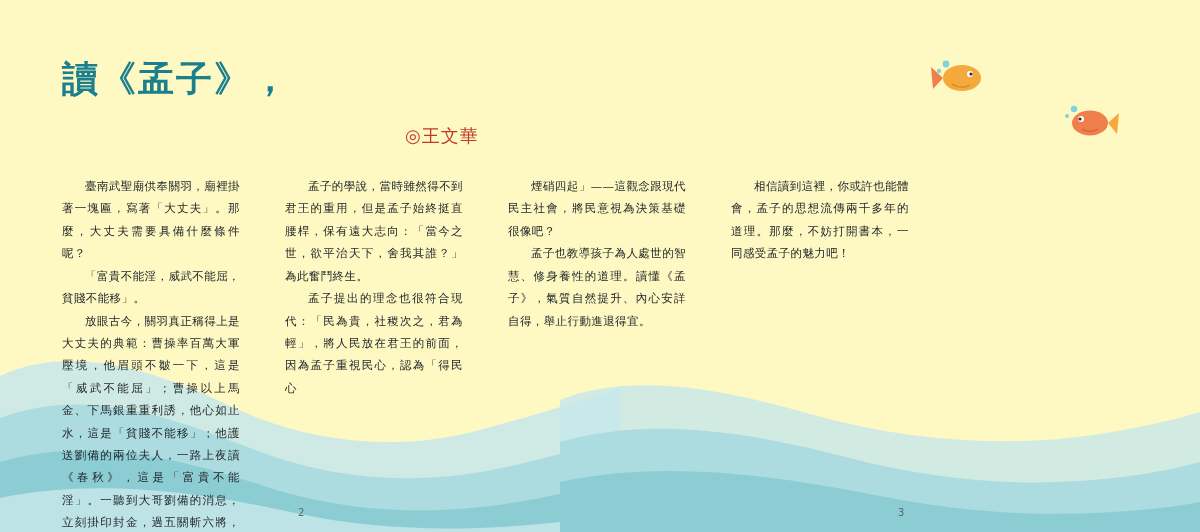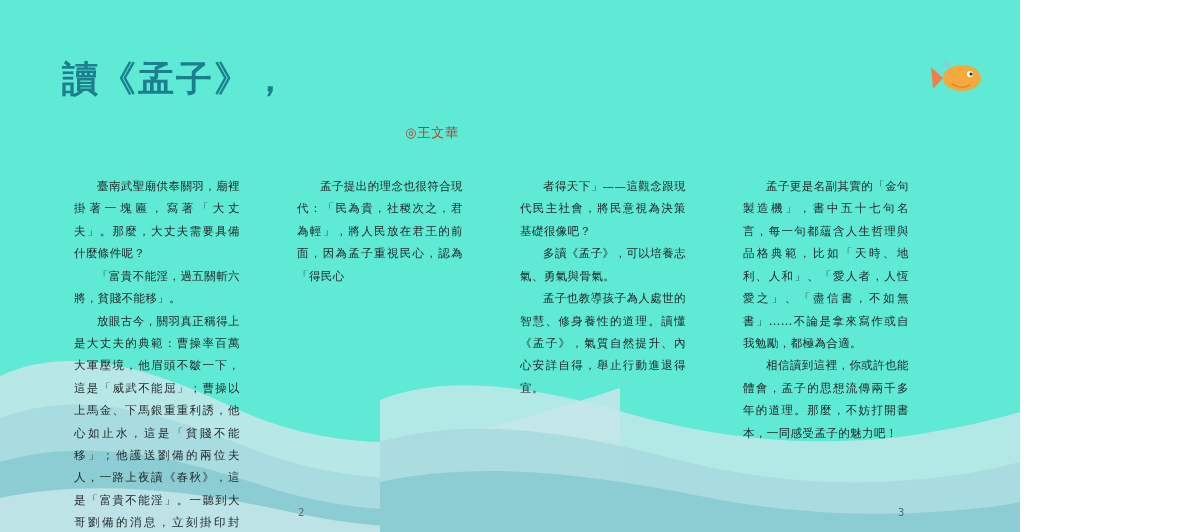--- a/index.html
+++ b/index.html
@@ -8,23 +8,23 @@
   }
   body {
     width: 1200px;
     height: 532px;
     background: #ffffff;
     font-family: "DejaVu Sans", "Liberation Sans", sans-serif;
     overflow: hidden;
   }
   .spread {
     position: relative;
-    width: 1020px;
+    width: 1200px;
     height: 532px;
-    background: #5eead4;
+    background: #fef9c3;
     overflow: hidden;
   }
   
   .wave-band {
     position: absolute;
     left: 0;
     bottom: 0;
     width: 620px;
     height: 230px;
     overflow: hidden;
@@ -55,21 +55,21 @@
     font-weight: bold;
     color: #1b7f8e;
     letter-spacing: 2px;
     line-height: 1.45;
     white-space: nowrap;
   }
   .byline {
     position: absolute;
     left: 405px;
     top: 124px;
-    font-size: 13px;
+    font-size: 18px;
     color: #c0392b;
     font-family: "DejaVu Serif", "Liberation Serif", serif;
     letter-spacing: 1px;
   }
 
   
   .columns {
     position: absolute;
     left: 62px;
     top: 175px;
@@ -82,21 +82,21 @@
     margin-right: 45px;
     font-family: "DejaVu Serif", "Liberation Serif", serif;
     font-size: 11.5px;
     line-height: 1.95;
     color: #23282b;
     text-align: justify;
     letter-spacing: 0.4px;
   }
   .col:last-child { margin-right: 0; }
   .col p {
-    margin: 0 0 0 12px;
+    margin: 0 0 0 0;
     text-indent: 2em;
   }
 
   
   .page-num {
     position: absolute;
     bottom: 14px;
     font-size: 10px;
     color: #5a6b70;
     font-family: "DejaVu Sans", "Liberation Sans", sans-serif;
@@ -157,38 +157,37 @@
 
   <div class="title-block">
     <div class="title-line">讀《孟子》，</div>
   </div>
   <div class="byline">◎王文華</div>
 
   <div class="columns">
 
     <div class="col">
       <p>臺南武聖廟供奉關羽，廟裡掛著一塊匾，寫著「大丈夫」。那麼，大丈夫需要具備什麼條件呢？</p>
-      <p>「富貴不能淫，過五關斬六將，貧賤不能移」。</p>
+      <p>「富貴不能淫，威武不能屈，貧賤不能移」。</p>
       <p>放眼古今，關羽真正稱得上是大丈夫的典範：曹操率百萬大軍壓境，他眉頭不皺一下，這是「威武不能屈」；曹操以上馬金、下馬銀重重利誘，他心如止水，這是「貧賤不能移」；他護送劉備的兩位夫人，一路上夜讀《春秋》，這是「富貴不能淫」。一聽到大哥劉備的消息，立刻掛印封金，過五關斬六將，一切榮華都與他如浮雲。</p>
 
     </div>
 
     <div class="col">
+      <p>孟子的學說，當時雖然得不到君王的重用，但是孟子始終挺直腰桿，保有遠大志向：「當今之世，欲平治天下，舍我其誰？」為此奮鬥終生。</p>
       <p>孟子提出的理念也很符合現代：「民為貴，社稷次之，君為輕」，將人民放在君王的前面，因為孟子重視民心，認為「得民心</p>
     </div>
 
     <div class="col">
-      <p>者得天下」——這觀念跟現代民主社會，將民意視為決策基礎很像吧？</p>
-      <p>多讀《孟子》，可以培養志氣、勇氣與骨氣。</p>
+      <p>煙硝四起」——這觀念跟現代民主社會，將民意視為決策基礎很像吧？</p>
       <p>孟子也教導孩子為人處世的智慧、修身養性的道理。讀懂《孟子》，氣質自然提升、內心安詳自得，舉止行動進退得宜。</p>
 
     </div>
 
     <div class="col">
-      <p>孟子更是名副其實的「金句製造機」，書中五十七句名言，每一句都蘊含人生哲理與品格典範，比如「天時、地利、人和」、「愛人者，人恆愛之」、「盡信書，不如無書」……不論是拿來寫作或自我勉勵，都極為合適。</p>
       <p>相信讀到這裡，你或許也能體會，孟子的思想流傳兩千多年的道理。那麼，不妨打開書本，一同感受孟子的魅力吧！</p>
     </div>
 
   </div>
 
   <div class="page-num left">2</div>
   <div class="page-num right">3</div>
 
 </div>
 

